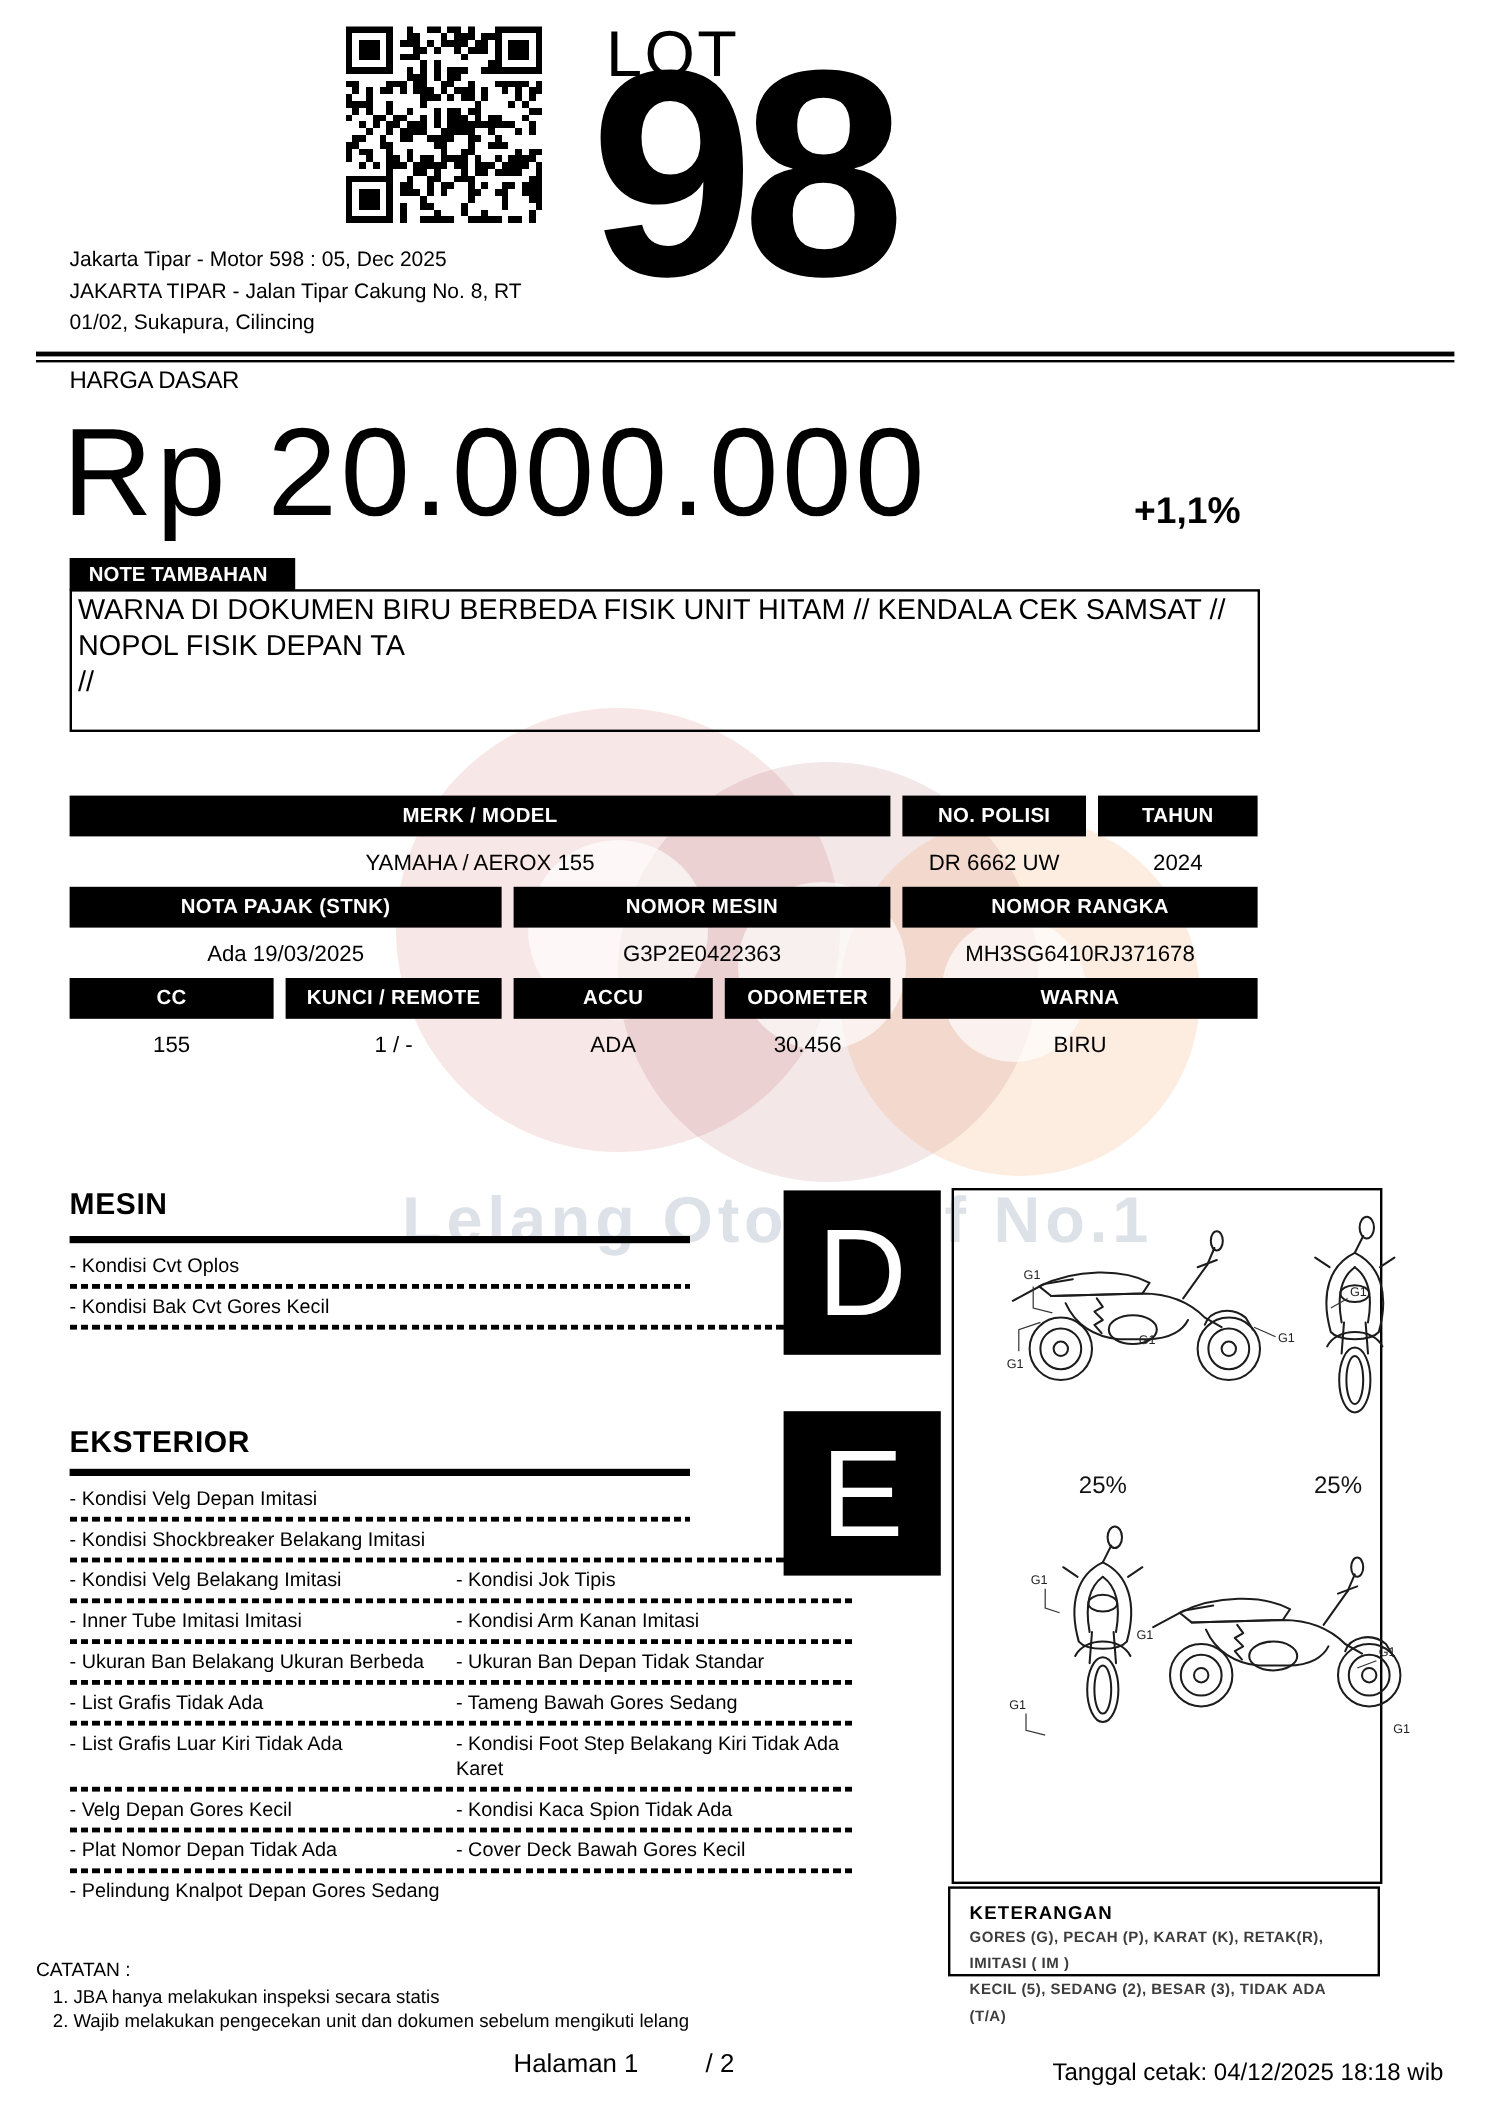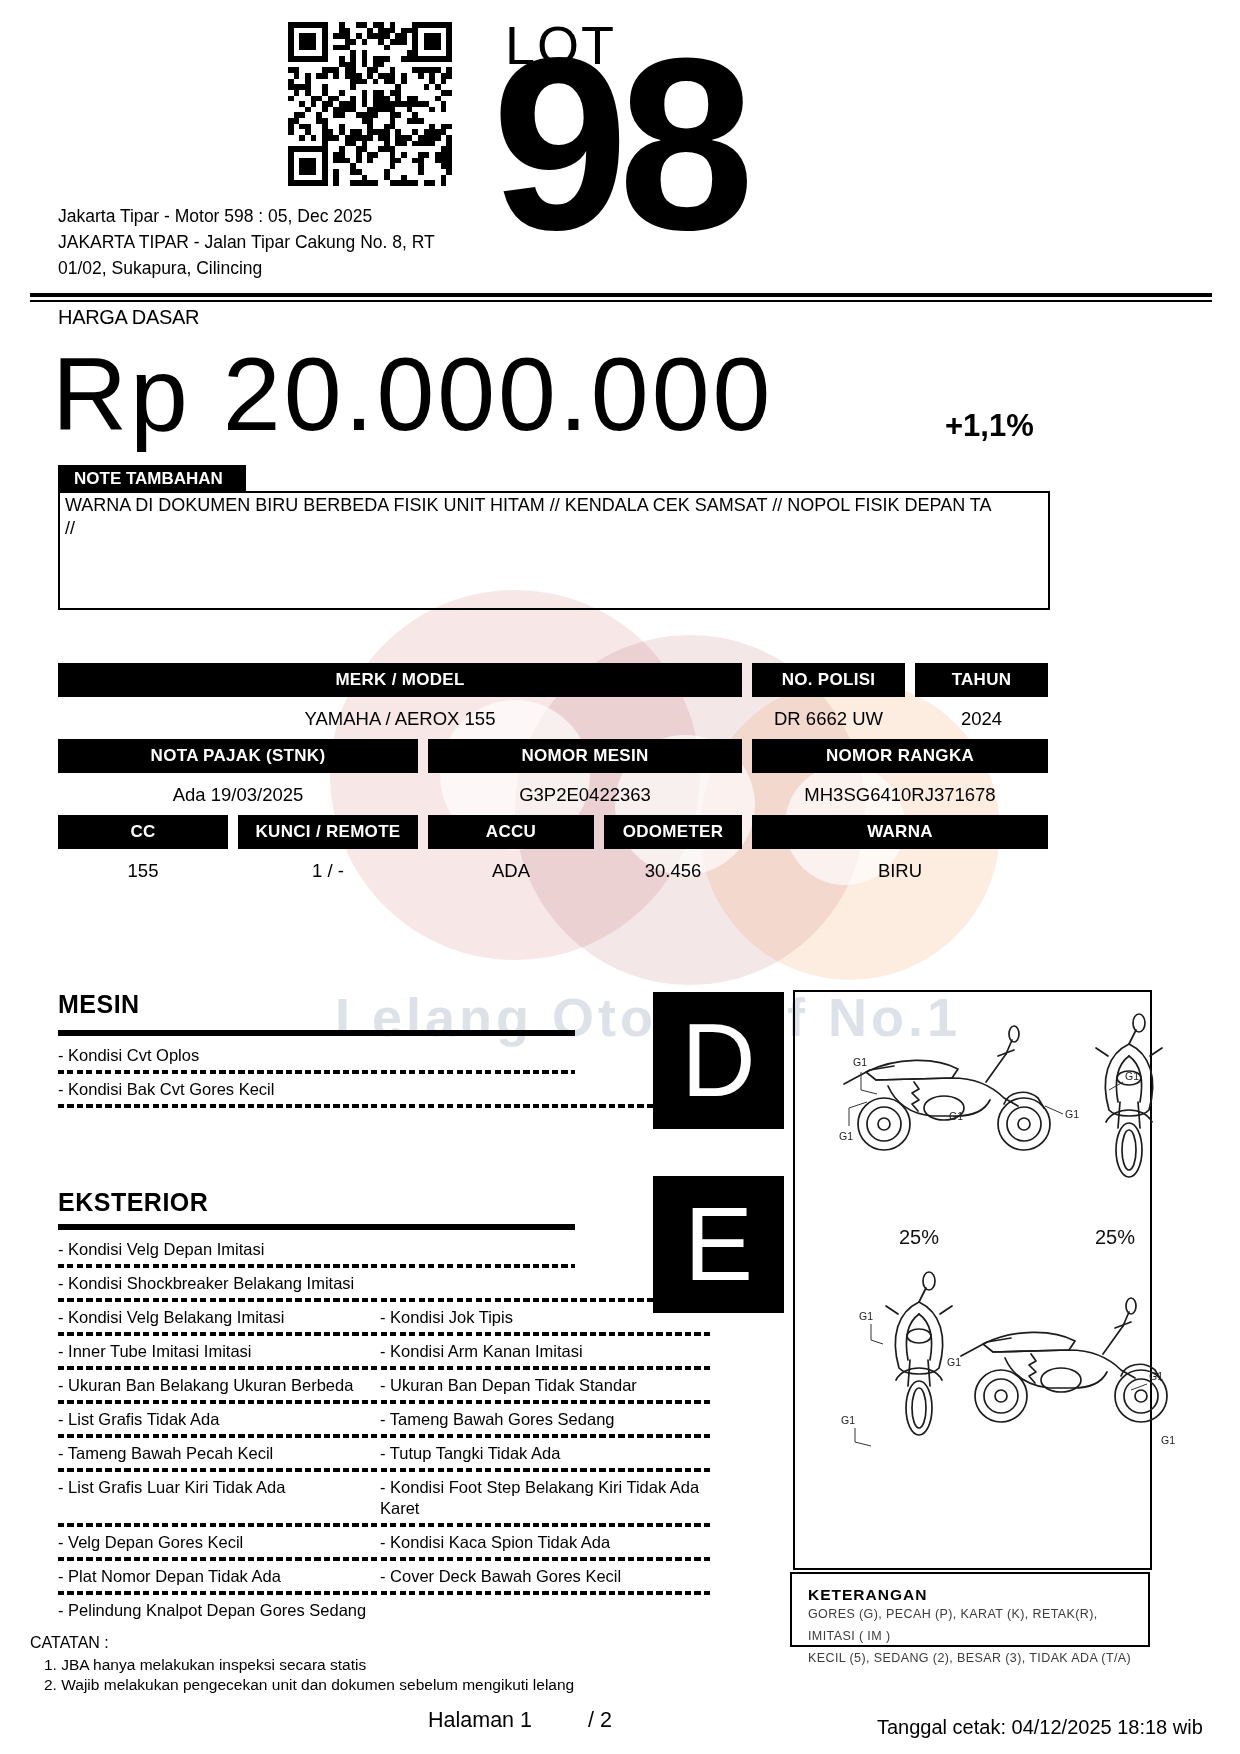--- a/index.html
+++ b/index.html
@@ -34,21 +34,21 @@
 
   
   .price-label { left:58px; top:306px; font-size:20px; letter-spacing:-.3px; }
   .price-amount { left:52px; top:340px; font-size:104px; line-height:1.05; letter-spacing:3px; }
   .price-change { left:945px; top:408px; font-size:31px; font-weight:bold; }
 
   
   .note-label { left:58px; top:465px; width:188px; height:27px; background:#000; color:#fff;
                 font-size:17px; font-weight:bold; line-height:27px; padding-left:16px; z-index:2; }
   .note-box { left:58px; top:491px; width:992px; height:119px; border:2px solid #000;
-              padding:1px 5px; font-size:18px; line-height:1.25; }
+              padding:1px 5px; font-size:24px; line-height:1.25; }
 
   
   .spec { left:58px; top:663px; width:990px; }
   .srow { display:flex;align-items:flex-end; }
   .hcell { background:#000; color:#fff; height:34px; line-height:34px; text-align:center;
            font-size:17px; font-weight:bold; letter-spacing:.3px; margin-right:10px; }
   .vcell { height:42px; line-height:44px; text-align:center; font-size:18.5px; margin-right:10px; }
   .last { margin-right:0 !important; }
   .c-merk{width:684px}.c-pol{width:153px}.c-tah{width:133px}
   .c-nota{width:360px}.c-nmes{width:314px}.c-nrang{width:296px}
@@ -83,21 +83,21 @@
   .panel svg { width:355px; height:576px; }
   .lineart { stroke:#1c1c1c; stroke-width:1.7; fill:none; stroke-linecap:round; stroke-linejoin:round; }
   .gtxt { font-size:10.5px; fill:#222; font-family:"Liberation Sans",sans-serif; }
   .ptxt { font-size:20px; fill:#111; font-family:"Liberation Sans",sans-serif; }
   .leader { stroke:#333; stroke-width:1; fill:none; }
 
   
   .ket { left:790px; top:1572px; width:360px; height:75px; border:2px solid #000;
          padding:12px 12px 0 16px; }
   .ket-title { font-size:15.5px; font-weight:bold; letter-spacing:1px; }
-  .ket-line { font-size:12.5px; color:#3c3c3c; letter-spacing:.4px; line-height:1.75; }
+  .ket-line { font-size:12.5px; color:#3c3c3c; letter-spacing:.4px; line-height:1.75;font-weight:bold; }
 
   
   .cat { left:30px; top:1634px; font-size:16px; }
   .cat-items { margin-left:14px; margin-top:3px; font-size:15.5px; line-height:1.32; }
   .pg { left:428px; top:1708px; font-size:21.5px; }
   .pg2 { left:588px; top:1708px; font-size:21.5px; }
   .printed { left:877px; top:1716px; font-size:20px; }
 </style>
 </head>
 <body>
@@ -601,24 +601,20 @@
   </div>
   <div class="drow pair">
     <span class="pl">- Ukuran Ban Belakang Ukuran Berbeda</span>
     <span class="pr">- Ukuran Ban Depan Tidak Standar</span>
   </div>
   <div class="drow pair">
     <span class="pl">- List Grafis Tidak Ada</span>
     <span class="pr">- Tameng Bawah Gores Sedang</span>
   </div>
   <div class="drow pair">
-    <span class="pl">- Tameng Bawah Pecah Kecil</span>
-    <span class="pr">- Tutup Tangki Tidak Ada</span>
-  </div>
-  <div class="drow pair">
     <span class="pl">- List Grafis Luar Kiri Tidak Ada</span>
     <span class="pr">- Kondisi Foot Step Belakang Kiri Tidak Ada Karet</span>
   </div>
   <div class="drow pair">
     <span class="pl">- Velg Depan Gores Kecil</span>
     <span class="pr">- Kondisi Kaca Spion Tidak Ada</span>
   </div>
   <div class="drow pair">
     <span class="pl">- Plat Nomor Depan Tidak Ada</span>
     <span class="pr">- Cover Deck Bawah Gores Kecil</span>

